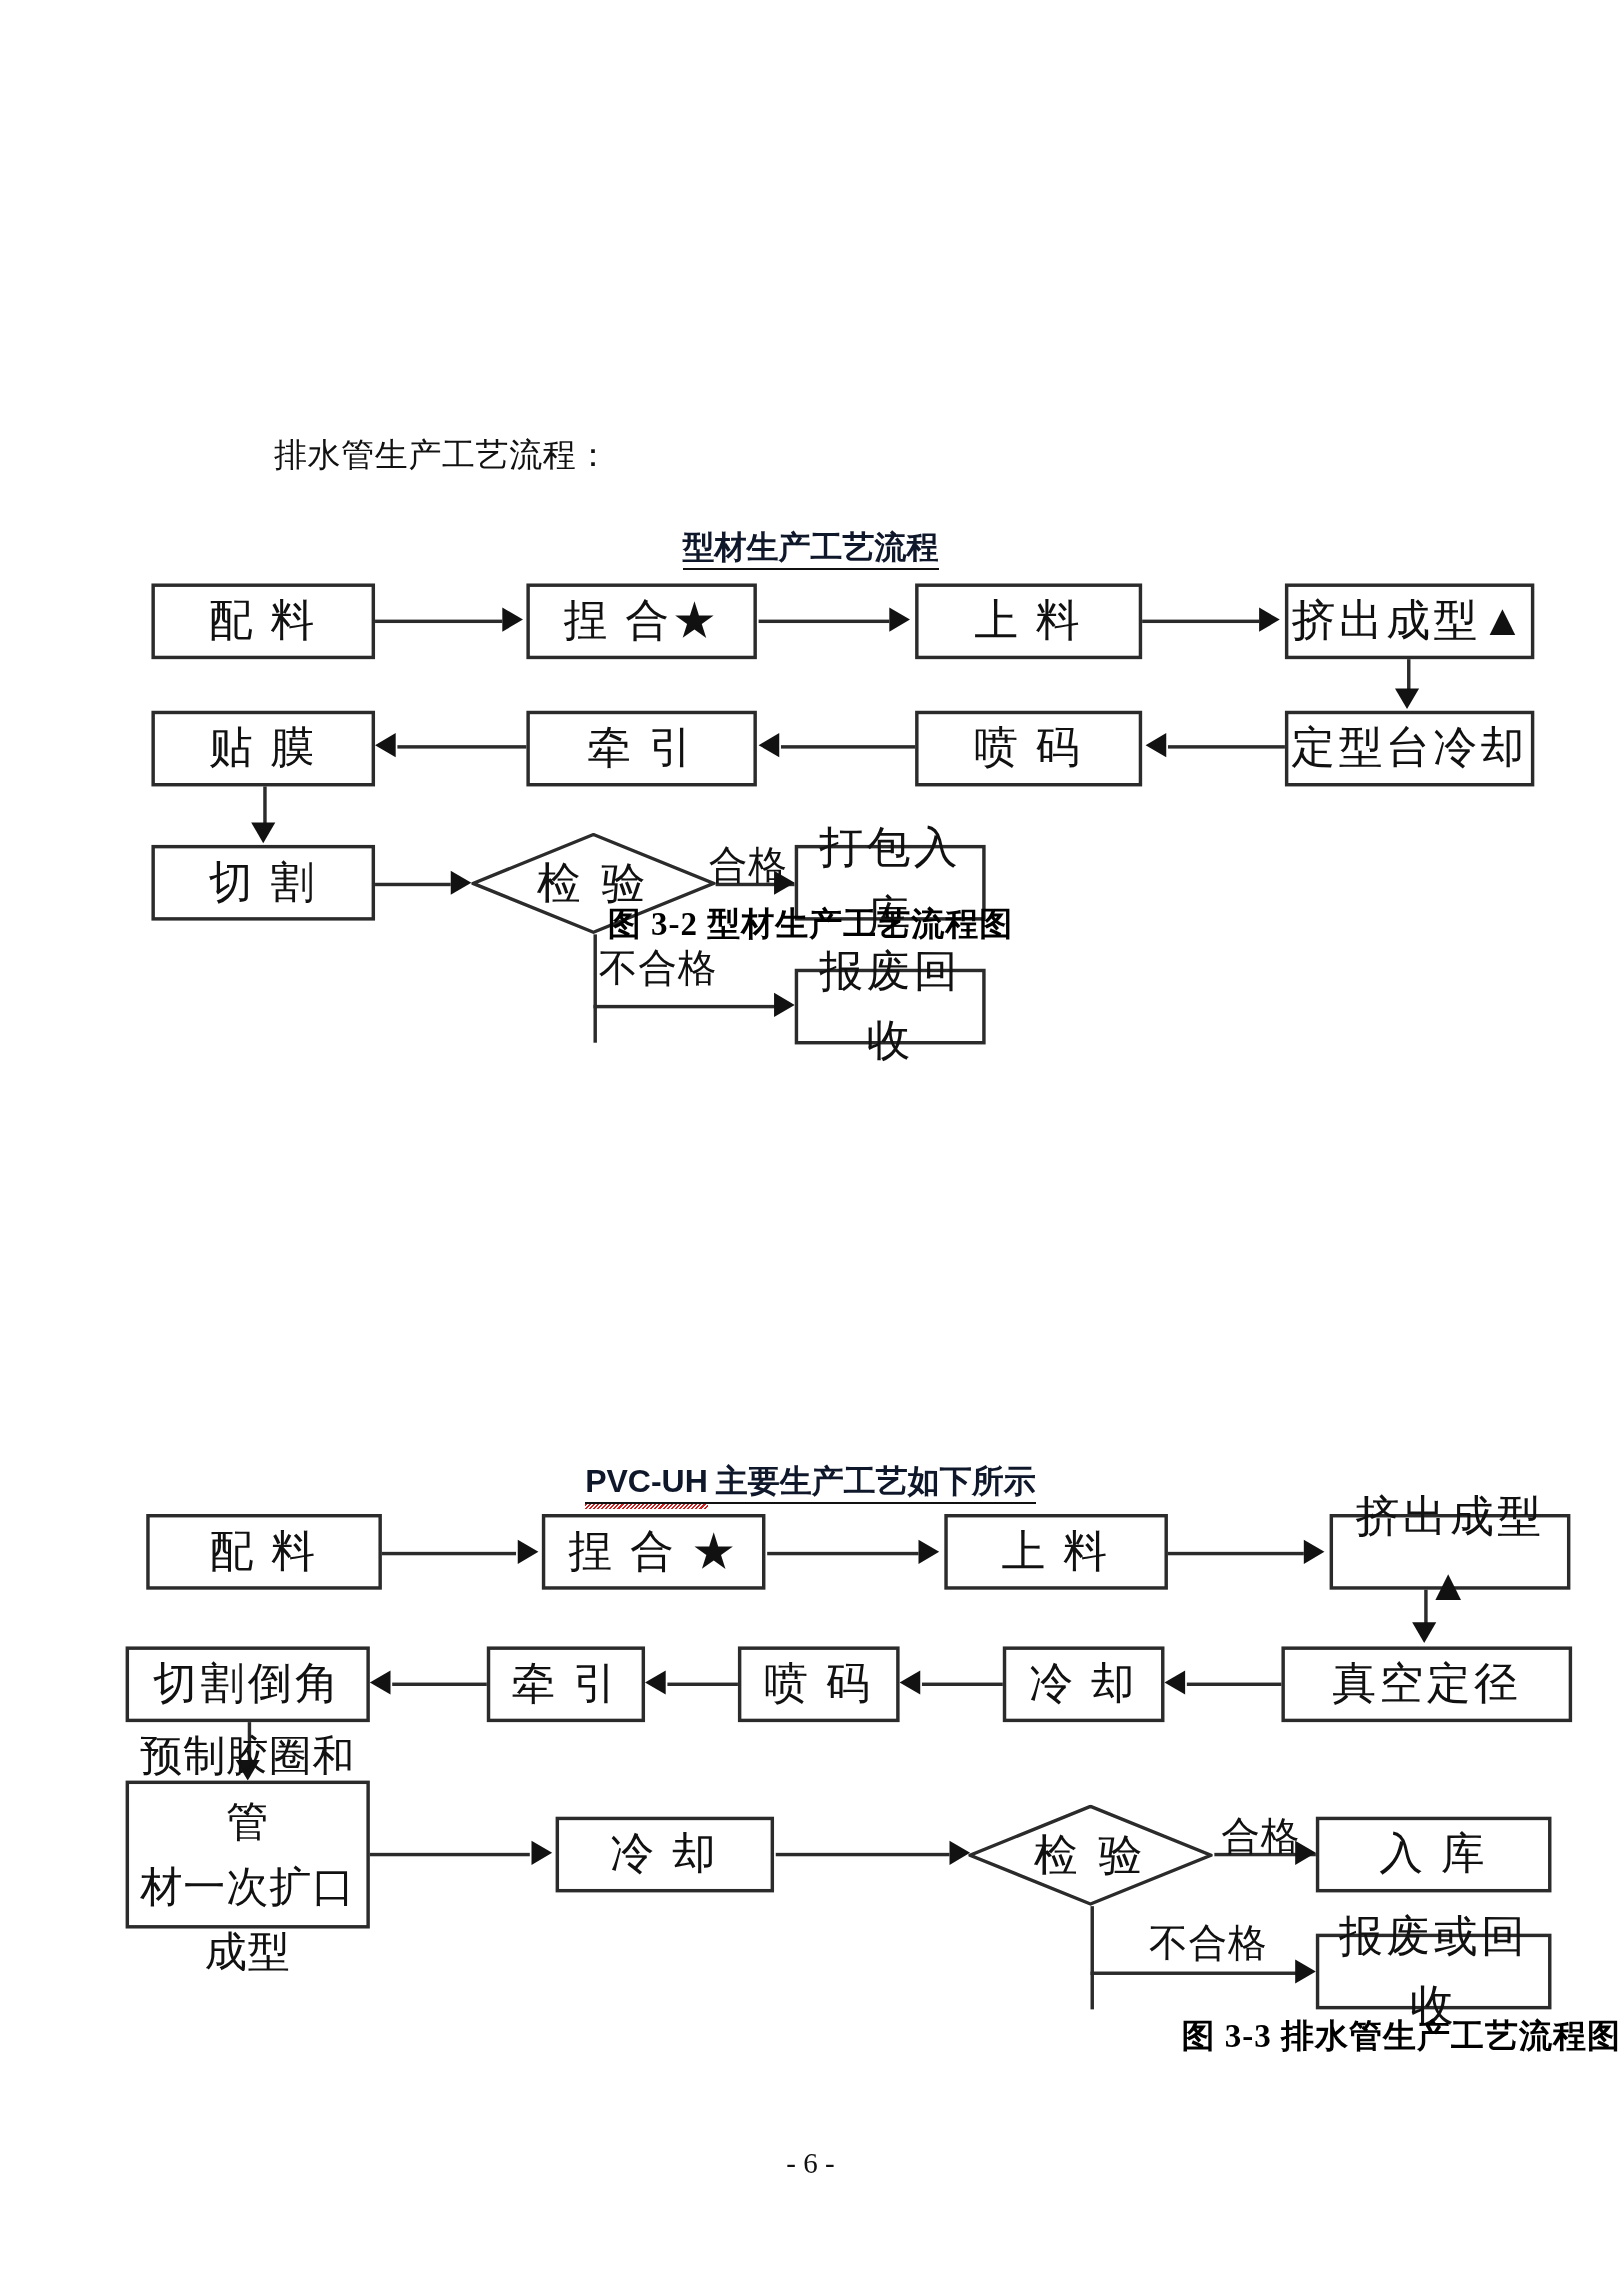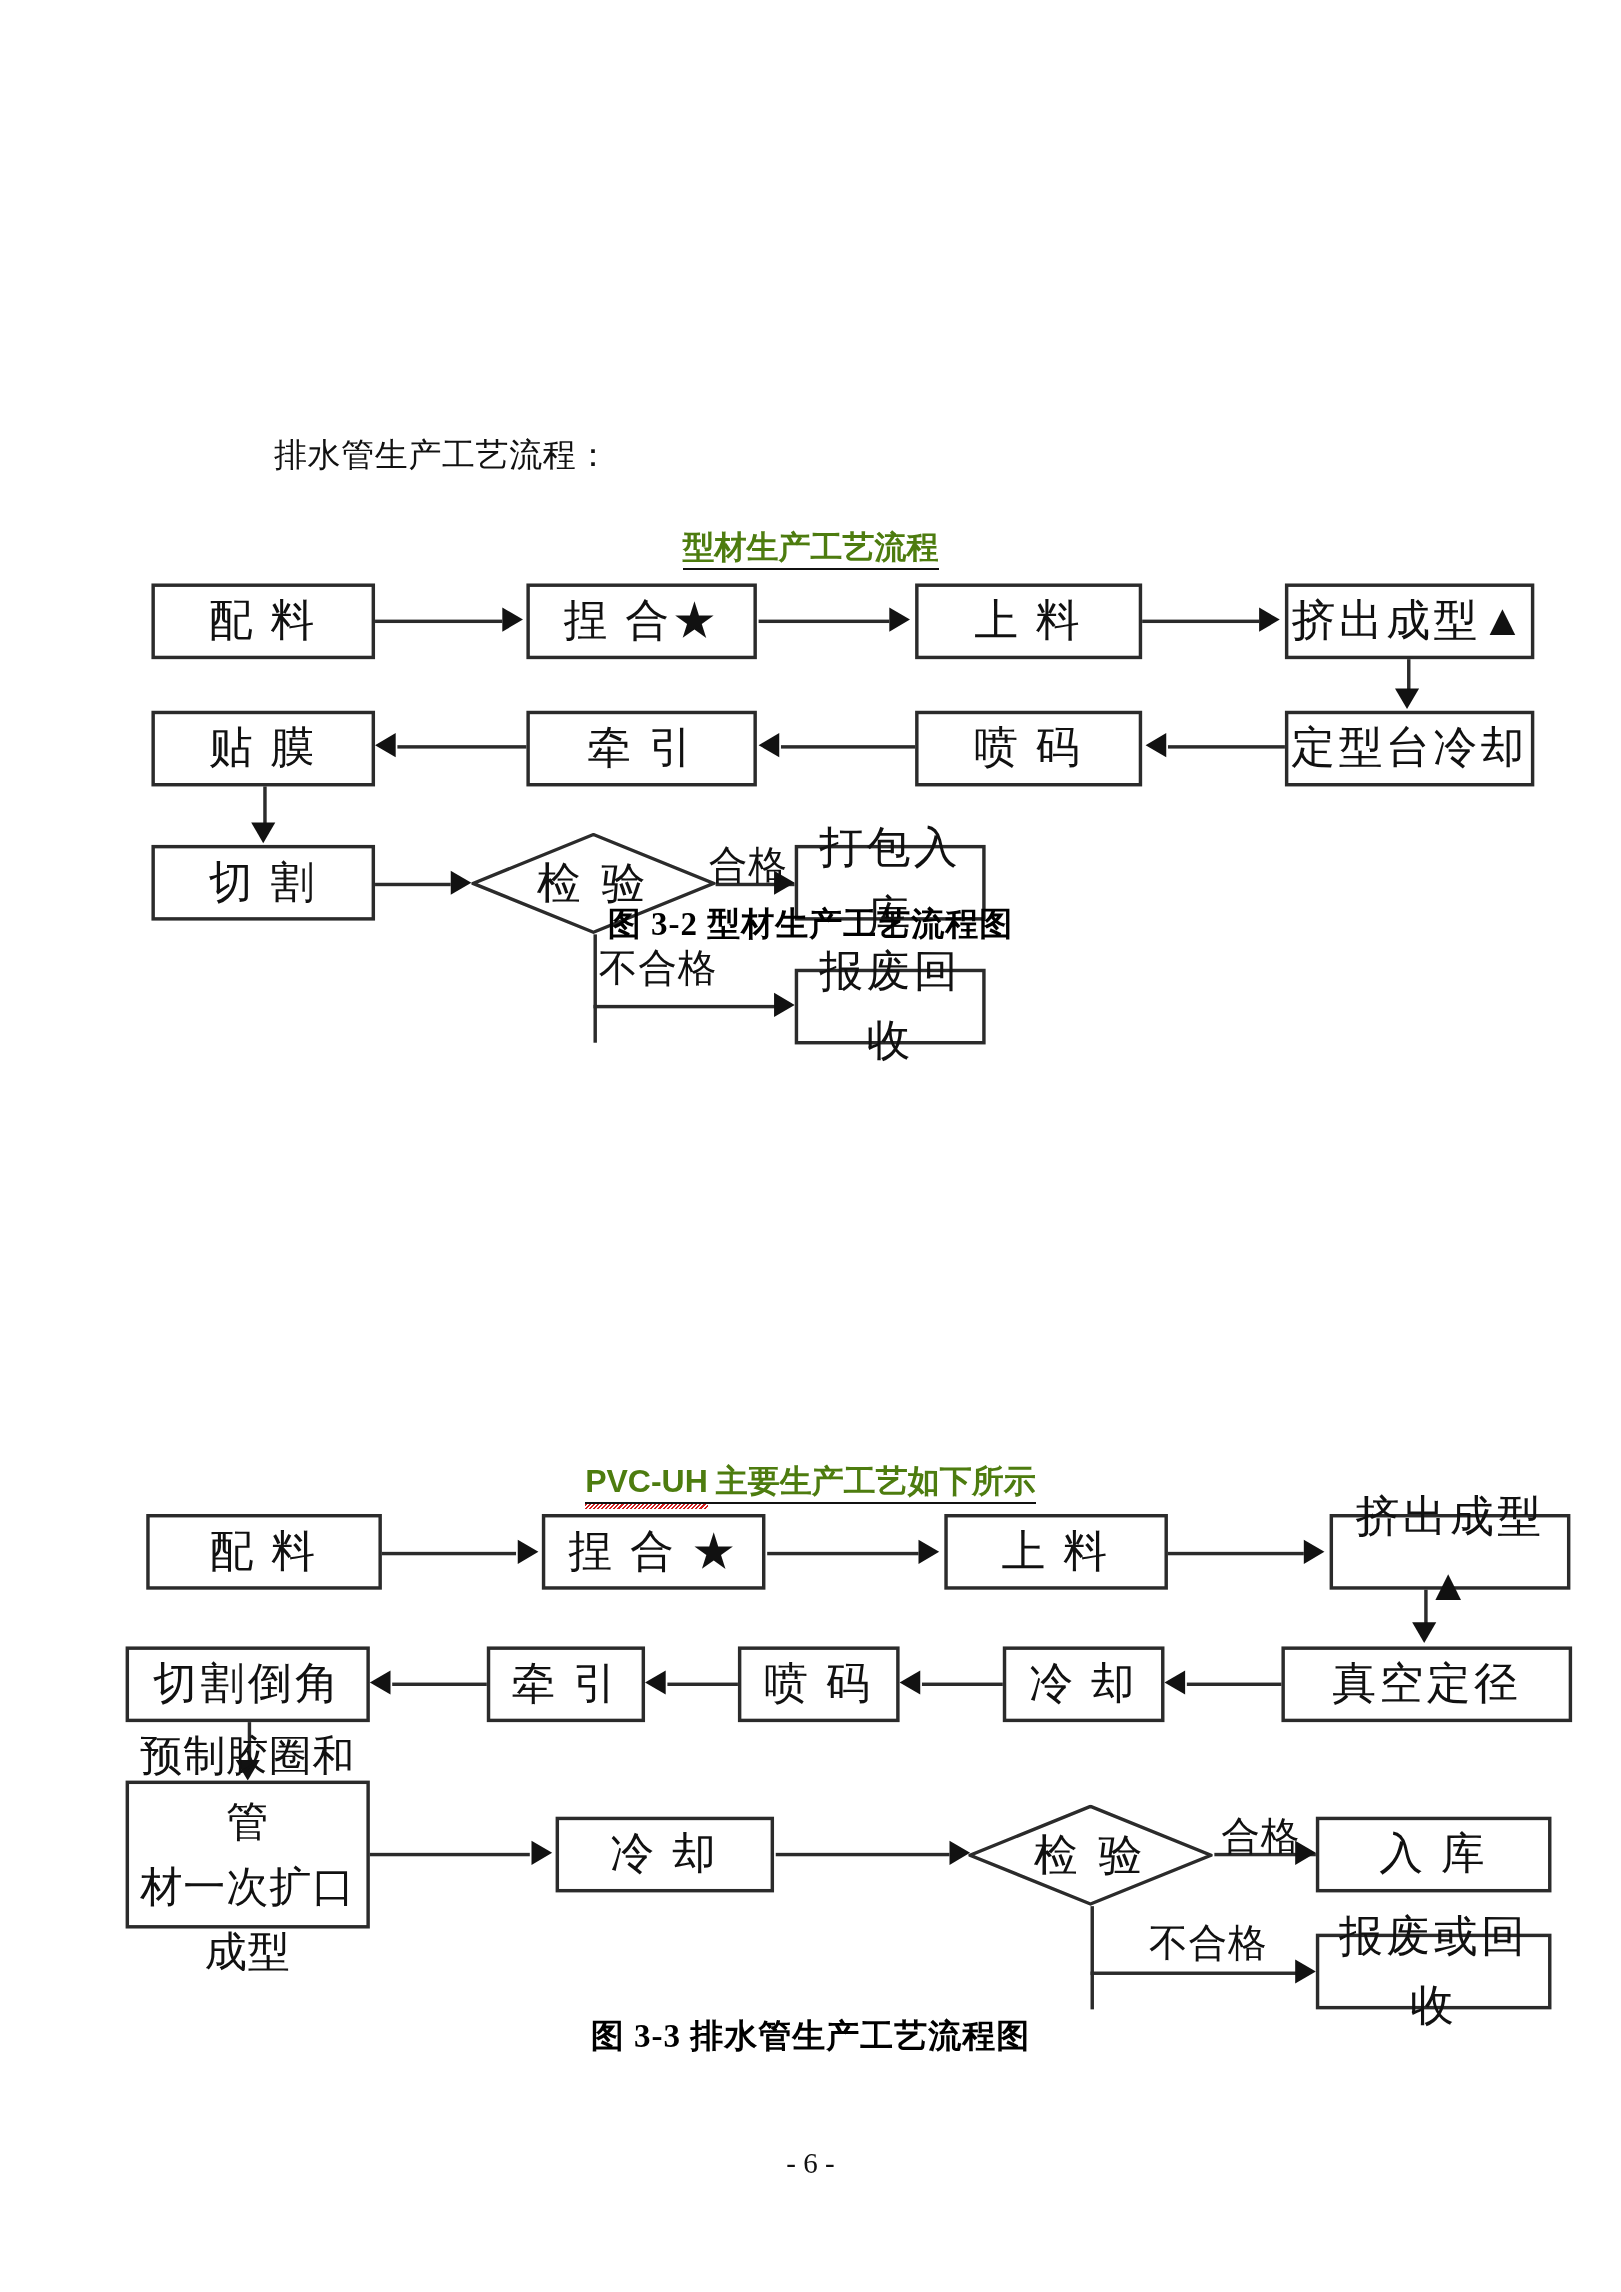--- a/index.html
+++ b/index.html
@@ -34,21 +34,21 @@
   }
   .para.indent { text-indent: 2em; }
 
   
   .flow-title {
     position: absolute;
     width: 100%;
     text-align: center;
     font-size: 32px;
     font-weight: bold;
-    color: #4d7c0f;
+    color: #0f172a;
   }
   .flow-title .u {
     border-bottom: 2px solid #111;
     padding-bottom: 2.9px;
   }
   .flow-title .pvc {
     font-family: "Liberation Sans", sans-serif;
     font-weight: bold;
     position: relative;
     display: inline-block;
@@ -304,18 +304,18 @@
     <div class="node" style="left:822px; top:1201px; width:137px; height:44px;">入 库</div>
 
     <div class="vline" style="left:691px; top:1253px; height:60px;"></div>
     <div class="hline" style="left:691px; top:1291px; width:120px;"></div>
     <div class="arrow-r" style="left:810px; top:1284px;"></div>
     <div class="edge-label" style="left:725px; top:1259px;">不合格</div>
 
     <div class="node" style="left:822px; top:1269px; width:137px; height:44px;">报废或回收</div>
   </div>
 
-  <div class="fig-caption" style="top: 2014px;">图 3-3  排水管生产工艺流程图</div>
+  <div class="fig-caption" style="top: 2014px; text-align: right;">图 3-3  排水管生产工艺流程图</div>
 
   <div class="page-number" style="top: 2147px;">- 6 -</div>
 
 </div>
 
 
 </body></html>

